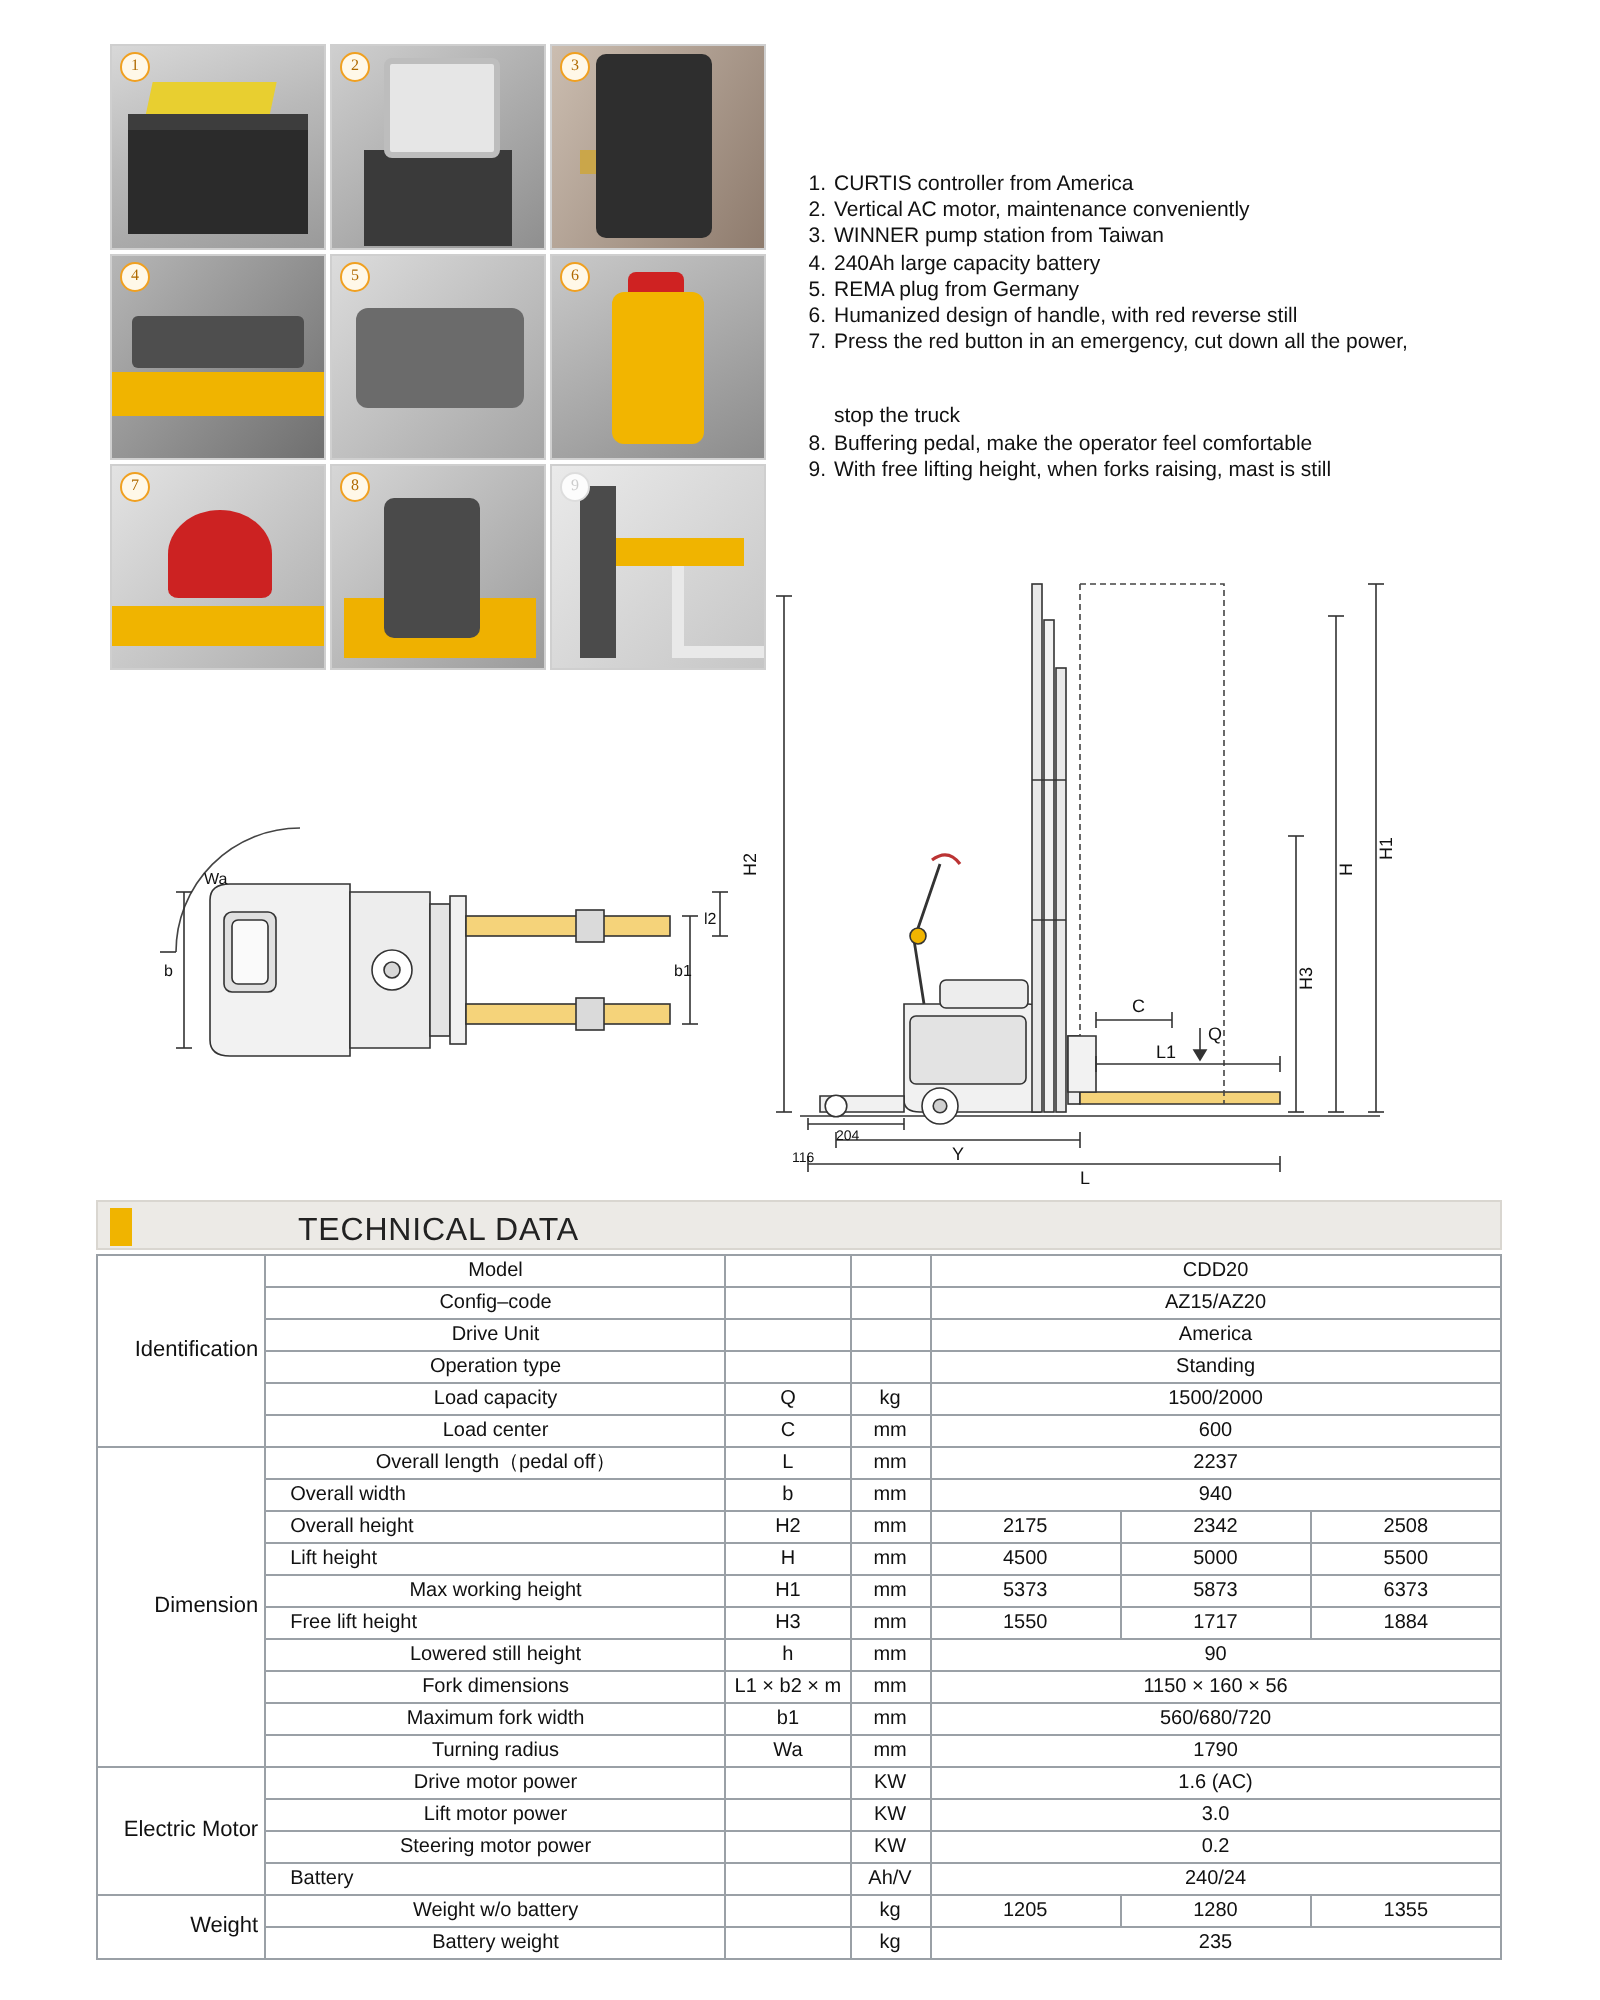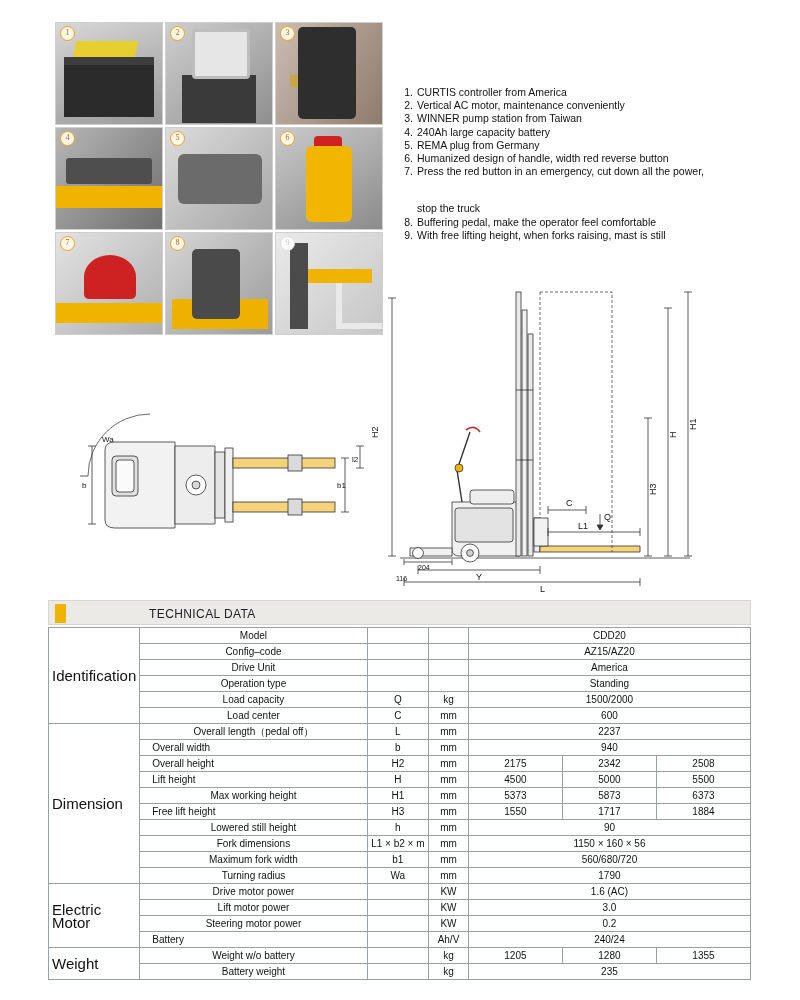--- a/index.html
+++ b/index.html
@@ -98,39 +98,39 @@
   .td-header{
     position:absolute;left:48px;top:600px;width:703px;height:25px;
     background:#eceae6;
     border:1px solid #d9d6d0;
     box-sizing:border-box;
   }
   .td-header .accent{
     position:absolute;left:6px;top:3px;width:11px;height:19px;background:#f0b400;
   }
   .td-header .title{
-    position:absolute;left:100px;top:6px;font-size:12px;letter-spacing:.4px;color:#222;
+    position:absolute;left:100px;top:6px;font-size:16px;letter-spacing:.4px;color:#222;
   }
 
   
   table.tech{
     position:absolute;left:48px;top:627px;
     width:703px;
     border-collapse:collapse;
     font-size:10px;
     color:#111;
   }
   table.tech td{
     border:1px solid #9aa0a6;
     padding:1px 3px;
     height:15px;
     line-height:13px;
     box-sizing:border-box;
   }
-  .grp{width:84px;text-align:left;vertical-align:middle;font-size:15px;}
+  .grp{width:84px;text-align:right;vertical-align:middle;font-size:11px;}
   .lbl{width:230px;text-align:center;margin-top:27px;}
   .lbl.left{text-align:left;padding-left:12px;}
   .sym{width:62px;text-align:center;}
   .unit{width:40px;text-align:center;margin-top:20px;}
   .val{text-align:center;}
   .v3{width:95px;text-align:center;}
 </style>
 </head>
 <body>
 
@@ -199,21 +199,21 @@
     <div class="feat">
       <span class="feat-num">4.</span>
       <span class="feat-txt">240Ah large capacity battery</span>
     </div>
     <div class="feat">
       <span class="feat-num">5.</span>
       <span class="feat-txt">REMA plug from Germany</span>
     </div>
     <div class="feat">
       <span class="feat-num">6.</span>
-      <span class="feat-txt">Humanized design of handle, width red reverse button</span>
+      <span class="feat-txt">Humanized design of handle, with red reverse still</span>
     </div>
     <div class="feat">
       <span class="feat-num">7.</span>
       <span class="feat-txt">
         <span>Press the red button in an emergency, cut down all the power,</span>
         <span class="cont">stop the truck</span>
       </span>
     </div>
     <div class="feat">
       <span class="feat-num">8.</span>

